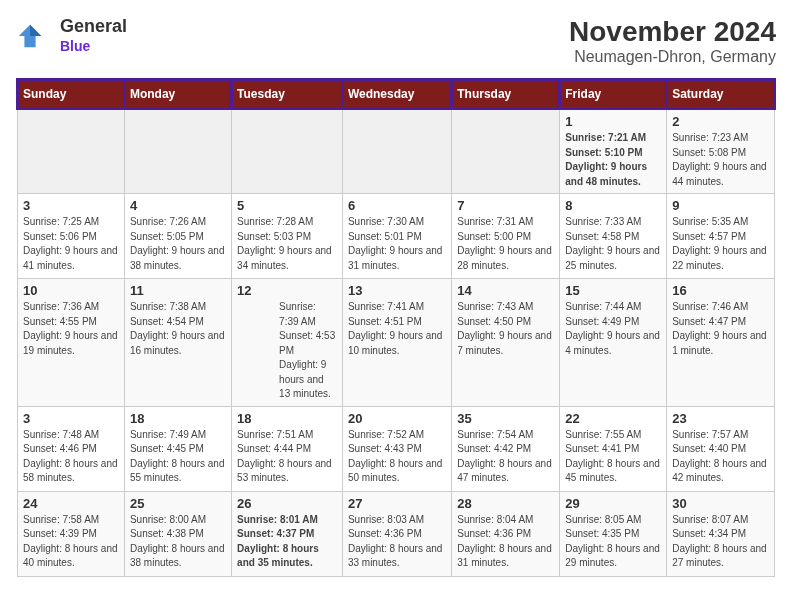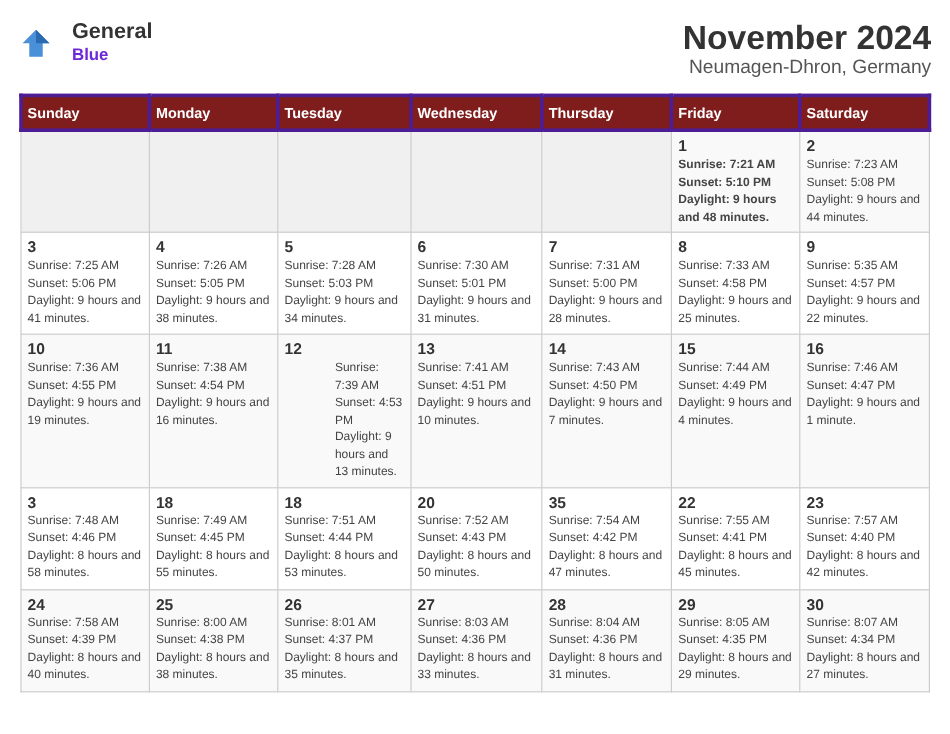--- a/index.html
+++ b/index.html
@@ -279,21 +279,21 @@
 Daylight: 8 hours and 40 minutes.</div>
         </td>
         <td>
           <div class="day-number">25</div>
           <div class="day-info" style="white-space: pre-line;">Sunrise: 8:00 AM
 Sunset: 4:38 PM
 Daylight: 8 hours and 38 minutes.</div>
         </td>
         <td>
           <div class="day-number">26</div>
-          <div class="day-info" style="white-space: pre-line;">Sunrise: 8:01 AM
+          <div class="day-info" style="white-space: pre-line; font-weight: bold;">Sunrise: 8:01 AM
 Sunset: 4:37 PM
 Daylight: 8 hours and 35 minutes.</div>
         </td>
         <td>
           <div class="day-number">27</div>
           <div class="day-info" style="white-space: pre-line;">Sunrise: 8:03 AM
 Sunset: 4:36 PM
 Daylight: 8 hours and 33 minutes.</div>
         </td>
         <td>

